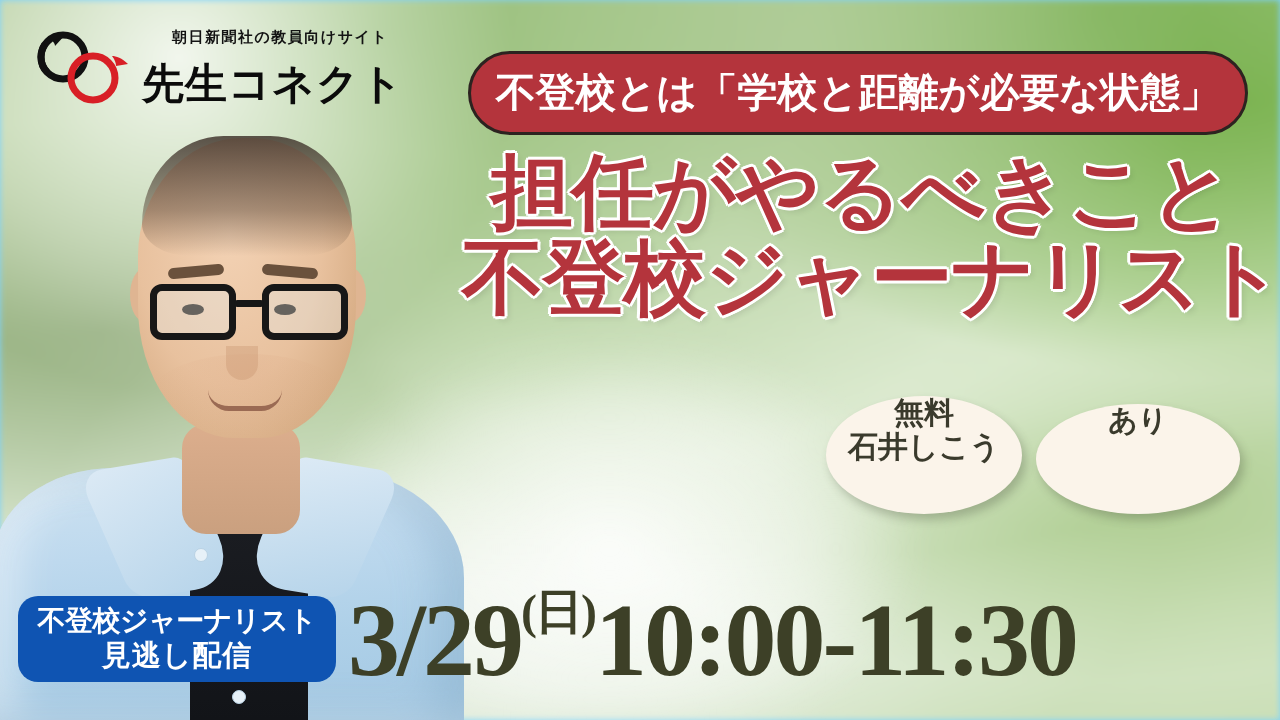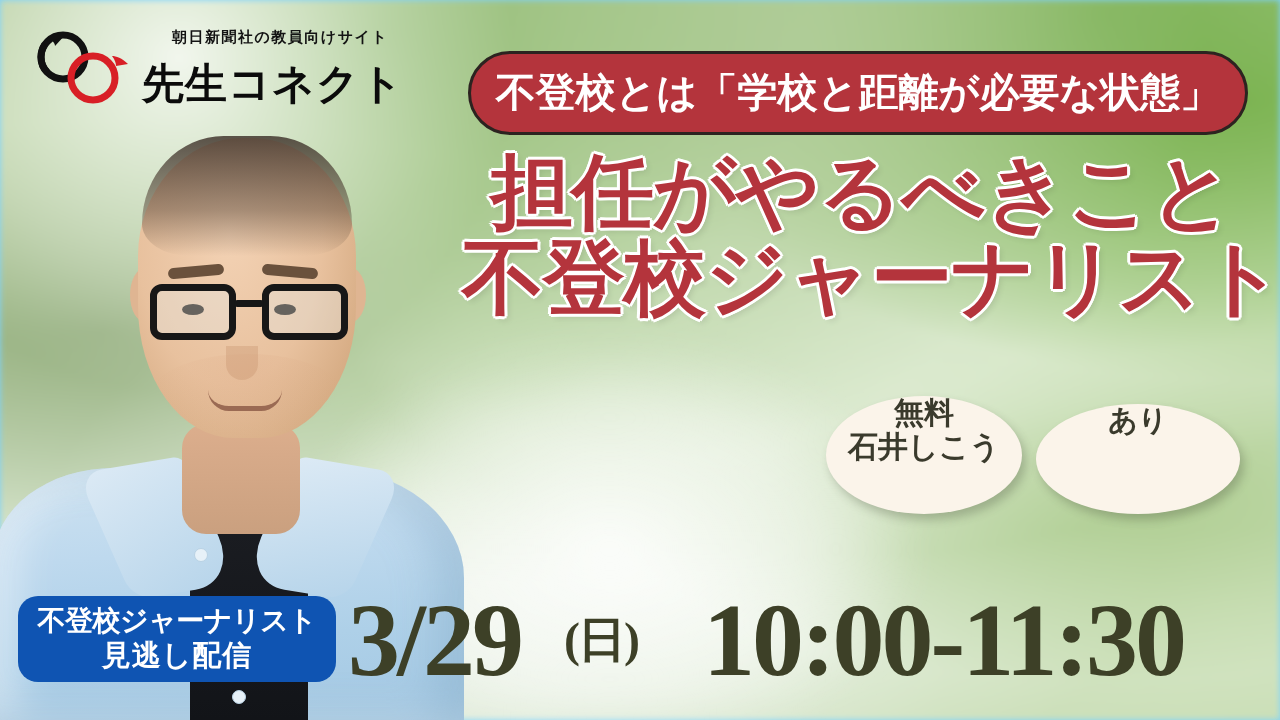--- a/index.html
+++ b/index.html
@@ -271,29 +271,28 @@
     line-height: 1.2;
   }
   .speaker-role  { font-size: 28px; letter-spacing: -0.5px; white-space: nowrap; }
   .speaker-name  { font-size: 29px; letter-spacing: 1px; white-space: nowrap; }
 
   
   .datetime {
     position: absolute;
     left: 348px; top: 588px;
     display: flex;
-    align-items: center;
+    align-items: flex-start;
     color: #3d4027;
     font-weight: 700;
     white-space: nowrap;
-    gap: 43px;
   }
   .dt-date  { font-size: 104px; line-height: 1; letter-spacing: -3px; }
   .dt-day   { font-size: 48px; line-height: 1; letter-spacing: -2px; }
-  .dt-time  { font-size: 104px; line-height: 1; letter-spacing: -3px; margin-left: 22px; }
+  .dt-time  { font-size: 104px; line-height: 1; letter-spacing: -3px; margin-left: 0; }
 </style>
 </head>
 <body>
 
 <div id="stage">
 
   <div class="bg-layer"></div>
   <div class="bg-haze"></div>
 
   <div class="portrait">

